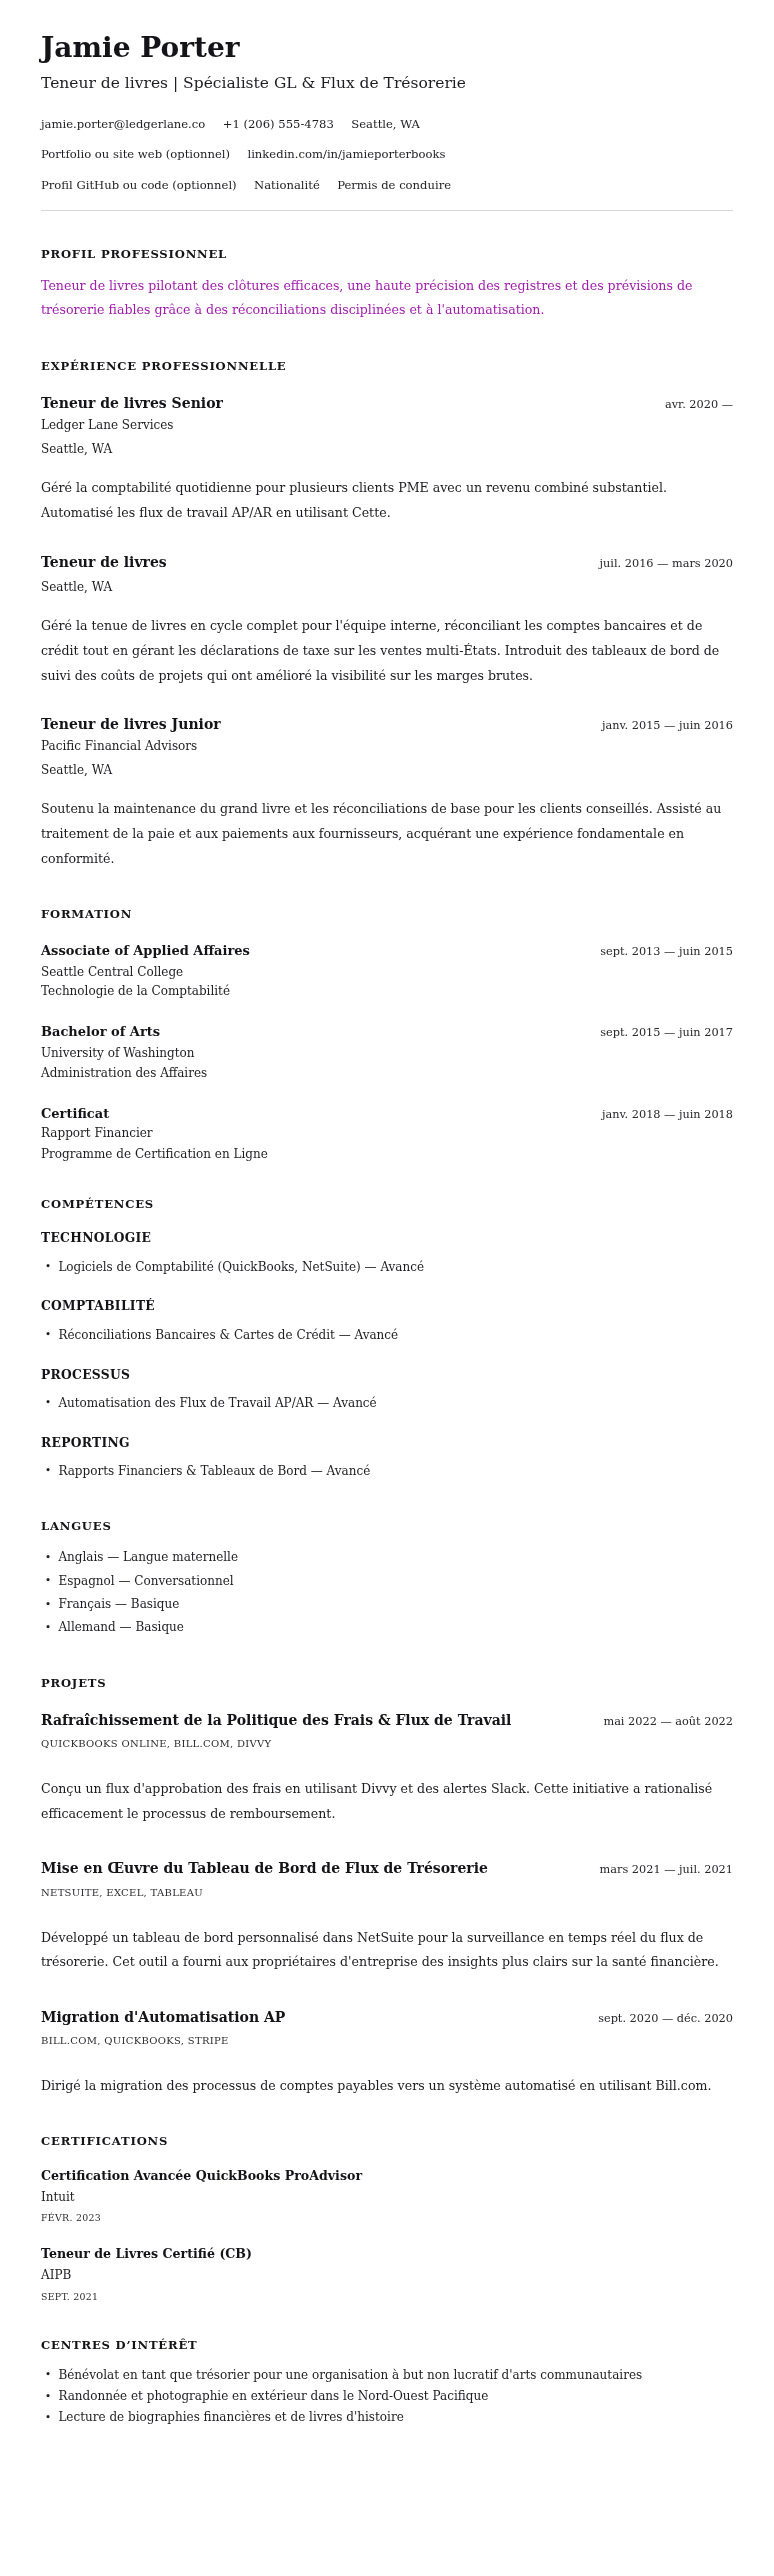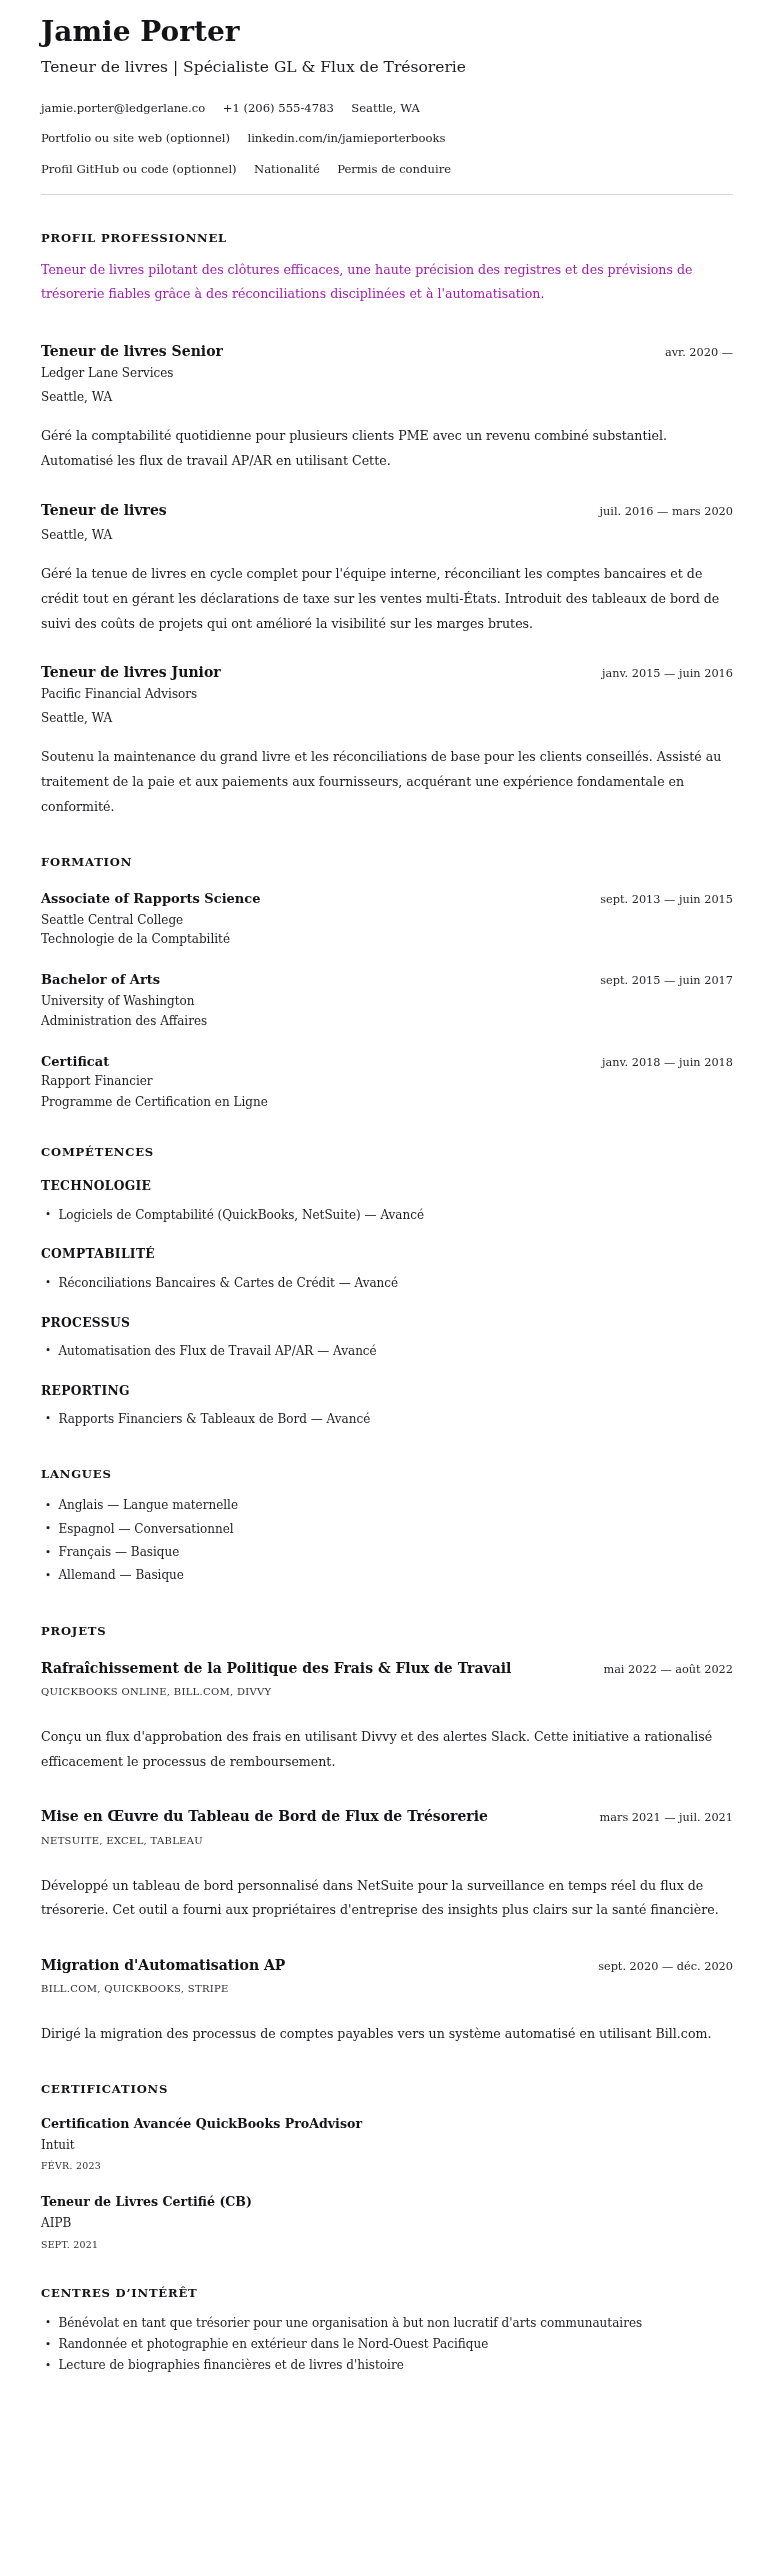--- a/index.html
+++ b/index.html
@@ -9,20 +9,21 @@
     box-sizing: border-box;
     font-family: "DejaVu Serif", "Liberation Serif", serif;
     color: #18181d;
     -webkit-font-smoothing: antialiased;
   }
   .page {
     width: 692px;
     margin-left: 41px;
     padding-top: 17px;
     padding-bottom: 52px;
+    margin-top: 16px;
   }
   
   .name {
     font-size: 28px;
     line-height: 1.1;
     font-weight: bold;
     margin: 0;
     color: #141418;
   }
   .subtitle {
@@ -156,20 +157,21 @@
     </div>
     <hr class="divider">
   </header>
 
   <section class="section">
     <h2 class="section-heading">PROFIL PROFESSIONNEL</h2>
     <p class="body-text">Teneur de livres pilotant des clôtures efficaces, une haute précision des registres et des prévisions de trésorerie fiables grâce à des réconciliations disciplinées et à l'automatisation.</p>
   </section>
 
   <section class="section">
+    <h2 class="section-heading">EXPÉRIENCE PROFESSIONNELLE</h2>
 
     <div class="entry">
       <div class="entry-head">
         <span class="entry-title">Teneur de livres Senior</span>
         <span class="entry-date">avr. 2020 —</span>
       </div>
       <div class="entry-sub">Ledger Lane Services</div>
       <div class="entry-sub2">Seattle, WA</div>
       <p class="entry-desc">Géré la comptabilité quotidienne pour plusieurs clients PME avec un revenu combiné substantiel. Automatisé les flux de travail AP/AR en utilisant Cette.</p>
     </div>
@@ -192,21 +194,21 @@
       <div class="entry-sub2">Seattle, WA</div>
       <p class="entry-desc">Soutenu la maintenance du grand livre et les réconciliations de base pour les clients conseillés. Assisté au traitement de la paie et aux paiements aux fournisseurs, acquérant une expérience fondamentale en conformité.</p>
     </div>
   </section>
 
   <section class="section">
     <h2 class="section-heading">FORMATION</h2>
 
     <div class="entry">
       <div class="entry-head">
-        <span class="entry-title" style="font-size:13px;">Associate of Rapports Science</span>
+        <span class="entry-title" style="font-size:13px;">Associate of Applied Affaires</span>
         <span class="entry-date">sept. 2013 — juin 2015</span>
       </div>
       <div class="entry-sub">Seattle Central College</div>
       <div class="entry-sub" style="margin-top:5.8px;">Technologie de la Comptabilité</div>
     </div>
 
     <div class="entry" style="margin-top:26px;">
       <div class="entry-head">
         <span class="entry-title" style="font-size:13px;">Bachelor of Arts</span>
         <span class="entry-date">sept. 2015 — juin 2017</span>

